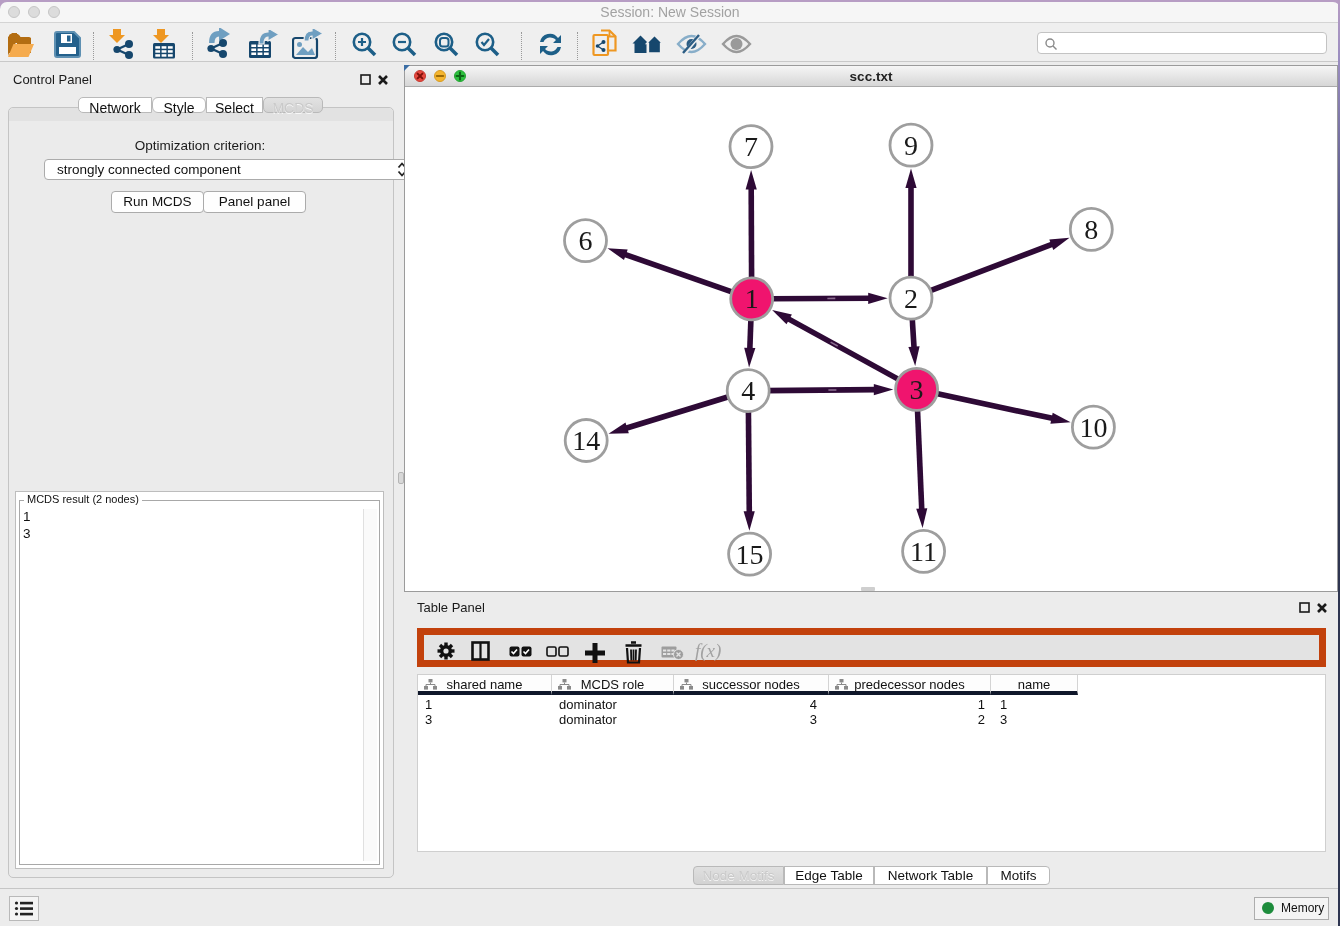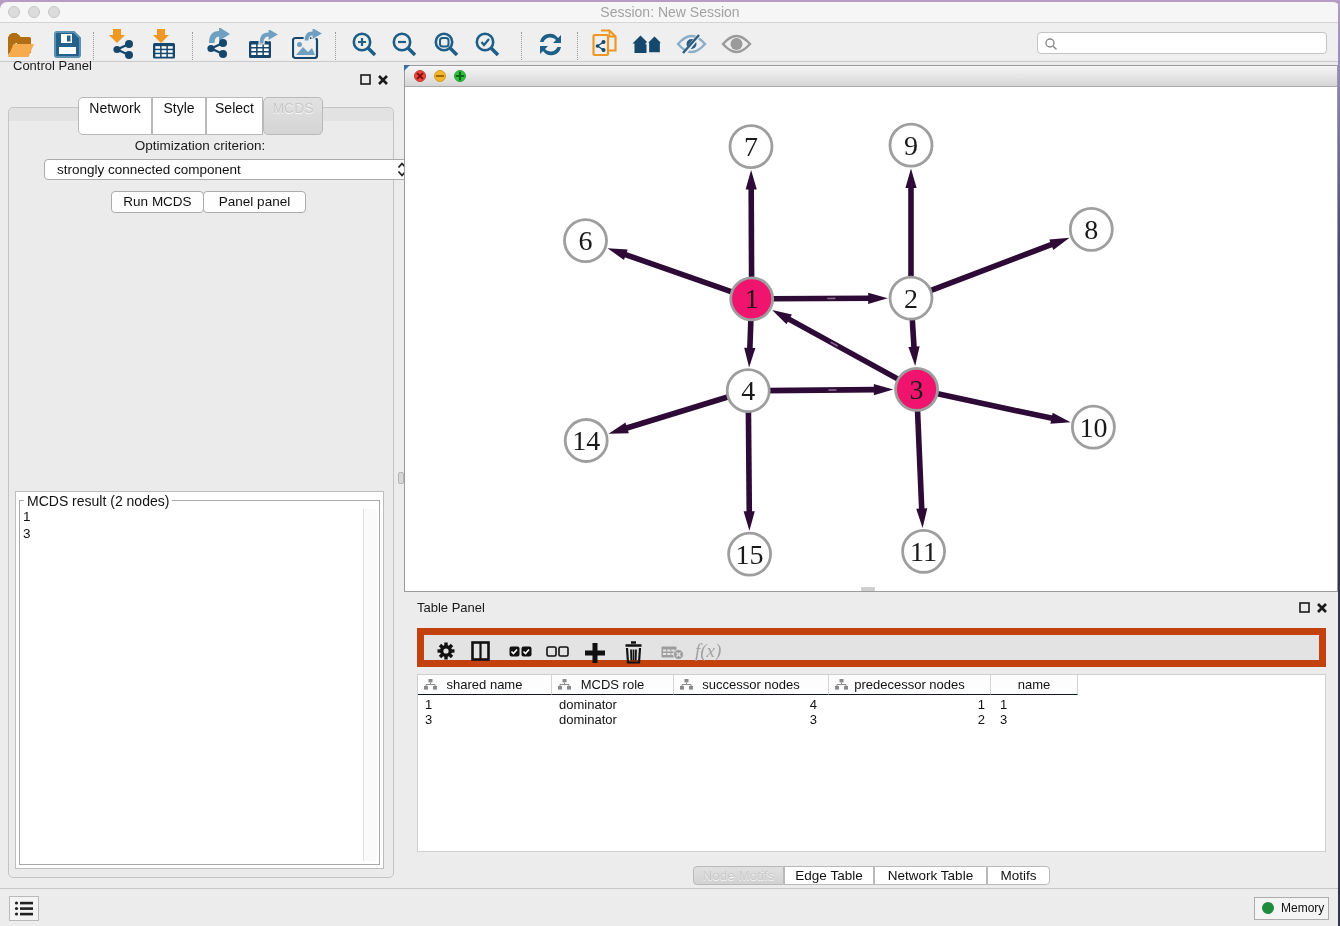--- a/index.html
+++ b/index.html
@@ -11,44 +11,44 @@
 #titlebar { left:0; top:2px; width:1340px; height:21px; background:#f6f6f6; border-radius:7px 7px 0 0; border-bottom:1px solid #d4d4d4; }
 #tbfill { left:0; top:23px; width:1340px; height:7px; background:#efefef; }
 .mac-gray { width:12px; height:12px; border-radius:50%; background:#dcdcdc; border:1px solid #c6c6c6; top:4px; }
 #titletext { width:100%; text-align:center; top:0px; height:20px; line-height:20px; font-size:14px; color:#a2a2a2; }
 
 #toolbar { left:0; top:29px; width:1340px; height:33px; background:#efefef; border-bottom:1px solid #c9c9c9; }
 .tsep { top:3px; width:0; height:28px; border-left:1px dotted #9a9a9a; }
 #searchbox { left:1037px; top:3px; width:290px; height:22px; background:#fff; border:1px solid #c3c3c3; border-radius:4px; }
 #searchbox svg { position:absolute; left:6px; top:4px; }
 
-#cp-title { left:13px; top:58px; font-size:13px; color:#1a1a1a; }
+#cp-title { left:13px; top:72px; font-size:13px; color:#1a1a1a; }
 #cp-panel { left:8px; top:107px; width:386px; height:771px; background:#ebebeb; border:1px solid #c4c4c4; border-radius:5px; }
 #cp-panel-top { left:9px; top:108px; width:384px; height:13px; background:#e2e2e2; border-radius:5px 5px 0 0; }
-.tab { top:97px; height:38px; font-size:14px; color:#111; text-align:center; line-height:20px; background:#fff; border:1px solid #b9b9b9; }
+.tab { top:97px; height:16px; font-size:14px; color:#111; text-align:center; line-height:20px; background:#fff; border:1px solid #b9b9b9; }
 .tabsel { background:linear-gradient(#e2e2e2,#d4d4d4); color:#c9c9c9; text-shadow:0 1px 0 #f8f8f8; }
 #optlabel { left:0px; top:138px; width:400px; text-align:center; font-size:13.5px; color:#1a1a1a; }
 #cp-select { left:44px; top:159px; width:373px; height:21px; background:#fff; border:1px solid #ababab; border-radius:4px; font-size:13.5px; line-height:19px; padding-left:12px; color:#111; }
 .btn { height:22px; background:#fefefe; border:1px solid #ababab; border-radius:4px; font-size:13.5px; text-align:center; line-height:20px; color:#111; top:191px; }
 #mcds-box { left:15px; top:491px; width:369px; height:378px; background:#fff; border:1px solid #bdbdbd; }
 #mcds-fs { left:19px; top:500px; width:361px; height:365px; border:1px solid #a8a8a8; }
-#mcds-legend { left:24px; top:493px; background:#fff; padding:0 3px; font-size:14px; color:#111; }
+#mcds-legend { left:24px; top:493px; background:#fff; padding:0 3px; font-size:11px; color:#111; }
 #mcds-lines { left:23px; top:509px; font-size:13.5px; color:#111; line-height:16.5px; }
 #mcds-scroll { left:363px; top:509px; width:14px; height:352px; background:#fafafa; border-left:1px solid #e0e0e0; }
 
 #netwin { left:404px; top:65px; width:934px; height:527px; border:1px solid #9b9b9b; background:#fff; }
 #nw-head { left:0; top:0; width:932px; height:21px; background:linear-gradient(#f6f6f6,#d6d6d6); border-bottom:1px solid #ababab; }
 #nw-title { width:100%; text-align:center; top:2.5px; font-size:13.5px; font-weight:bold; color:#222; }
 .tl { width:12px; height:12px; border-radius:50%; top:4px; }
 
 
 #tp-title { left:417px; top:600px; font-size:13px; color:#1a1a1a; }
 #tp-toolbar { left:417px; top:628px; width:909px; height:39px; background:#e3e3e3; border:7px solid #c2410c; }
 #tp-table { left:417px; top:674px; width:909px; height:178px; background:#fff; border:1px solid #cfcfcf; font-size:13px; }
-.th { top:0px; height:20px; border-right:1px solid #d4d4d4; border-bottom:1px solid #0f172a; color:#111; text-align:center; line-height:20px; background:#fdfdfd; }
+.th { top:0px; height:20px; border-right:1px solid #d4d4d4; border-bottom:4px solid #0f172a; color:#111; text-align:center; line-height:20px; background:#fdfdfd; }
 .td { font-size:13px; color:#111; position:absolute; }
 .btab { top:866px; height:19px; background:#fff; border:1px solid #b9b9b9; font-size:13.5px; color:#111; text-align:center; line-height:18px; }
 .btabsel { background:linear-gradient(#e0e0e0,#d2d2d2); color:#c9c9c9; text-shadow:0 1px 0 #f5f5f5; }
 
 #statusbar { left:0; top:888px; width:1340px; height:38px; background:#ececec; border-top:1px solid #c6c6c6; }
 #leftbtn { left:9px; top:896px; width:30px; height:25px; background:#f4f4f4; border:1px solid #b9b9b9; }
 #membtn { left:1254px; top:897px; width:75px; height:23px; background:#f4f4f4; border:1px solid #adadad; font-size:13px; line-height:21px; text-align:left; padding-left:26px; color:#111; font-size:12px; }
 #memdot { left:1262px; top:902px; width:12px; height:12px; border-radius:50%; background:#1d8c3c; }
 #rightline { left:1338px; top:0px; width:2px; height:926px; background:linear-gradient(#b69cc3 0px, #9a8dc0 60px, #454a78 250px, #2e3550 500px, #2e3550 926px); }
 </style>
@@ -192,21 +192,21 @@
 <div class="abs" id="cp-title">Control Panel</div>
 <svg class="abs" width="11" height="11" style="left:360px;top:74px;">
     <rect x="1" y="1" width="9" height="9" fill="none" stroke="#1a1a1a" stroke-width="1.6"></rect>
   </svg>
 <svg class="abs" width="12" height="12" style="left:377px;top:74px;">
     <path d="M2 2 L10 10 M10 2 L2 10" stroke="#1a1a1a" stroke-width="2.6"></path>
   </svg>
 <div class="abs" id="cp-panel"></div>
 <div class="abs" id="cp-panel-top"></div>
 <div class="abs tab" style="left:78px;width:74px;border-radius:5px 0 0 5px;">Network</div>
-<div class="abs tab" style="left:152px;width:54px;">Style</div>
+<div class="abs tab" style="left:152px;width:54px;border-radius:6px;">Style</div>
 <div class="abs tab" style="left:206px;width:57px;">Select</div>
 <div class="abs tab tabsel" style="left:263px;width:60px;border-radius:5px;">MCDS</div>
 <div class="abs" id="optlabel">Optimization criterion:</div>
 <div class="abs" id="cp-select">strongly connected component
   <svg width="10" height="15" style="position:absolute;right:9px;top:2px;">
       <path d="M1.5 5.5 L5 1.5 L8.5 5.5" fill="none" stroke="#222" stroke-width="1.8"></path>
       <path d="M1.5 9.5 L5 13.5 L8.5 9.5" fill="none" stroke="#222" stroke-width="1.8"></path>
     </svg>
 </div>
 <div class="abs btn" style="left:95px;width:93px;margin-left:16px;">Run MCDS</div>
@@ -227,20 +227,21 @@
     <div class="abs tl" style="left:29px;background:#f5b52e;border:1px solid #d79c23;">
         <svg width="10" height="10" viewBox="0 0 10 10" style="position:absolute;left:0;top:0;">
           <path d="M1.8 5 L8.2 5" stroke="#9c6a06" stroke-width="2.1" stroke-linecap="round"></path>
         </svg>
       </div>
     <div class="abs tl" style="left:49px;background:#2dc13e;border:1px solid #24a534;">
         <svg width="10" height="10" viewBox="0 0 10 10" style="position:absolute;left:0;top:0;">
           <path d="M5 1.6 L5 8.4 M1.6 5 L8.4 5" stroke="#0c6616" stroke-width="2.1" stroke-linecap="round"></path>
         </svg>
       </div>
+    <div class="abs" id="nw-title">scc.txt</div>
   </div>
   <svg width="931" height="505" style="position:absolute;left:0;top:21px;">
       <line x1="346.6" y1="193.8" x2="346.2" y2="100.4" stroke="#2e0a36" stroke-width="5.6"></line>
       <polygon points="346.1,82.9 351.8,102.4 340.6,102.4" fill="#2e0a36"></polygon>
       <line x1="329.7" y1="205.9" x2="219.0" y2="167.1" stroke="#2e0a36" stroke-width="5.6"></line>
       <polygon points="202.5,161.3 222.7,162.5 219.0,173.0" fill="#2e0a36"></polygon>
       <line x1="364.7" y1="211.7" x2="465.2" y2="211.3" stroke="#2e0a36" stroke-width="5.6"></line>
       <polygon points="482.7,211.2 463.2,216.9 463.2,205.7" fill="#2e0a36"></polygon>
       <line x1="346.0" y1="229.8" x2="344.8" y2="262.9" stroke="#2e0a36" stroke-width="5.6"></line>
       <polygon points="344.1,280.4 339.2,260.7 350.4,261.1" fill="#2e0a36"></polygon>

